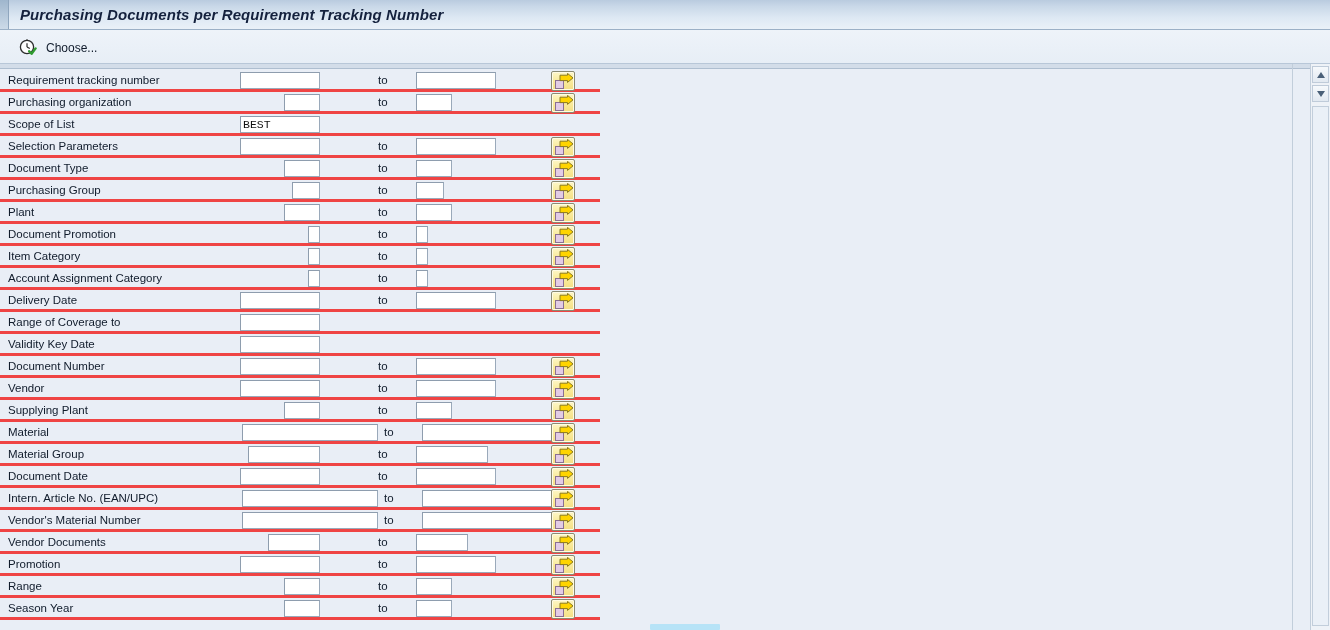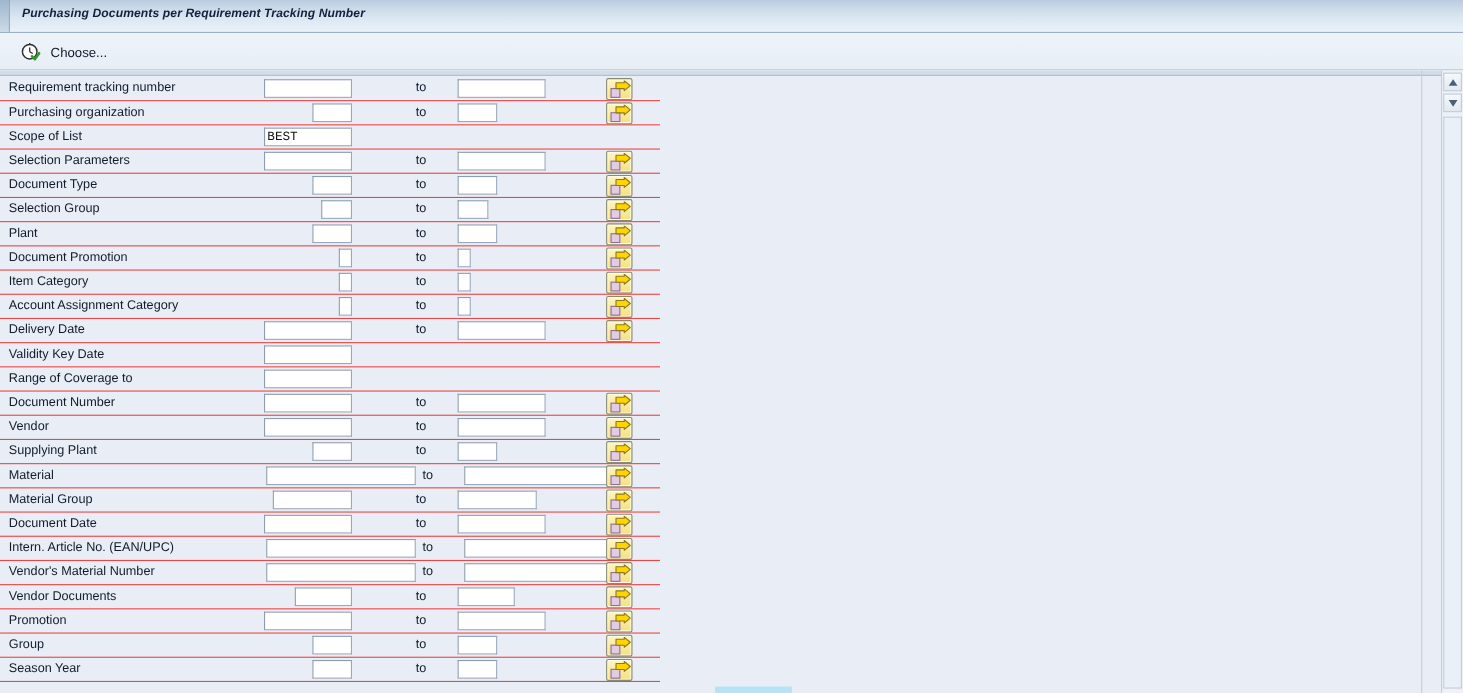--- a/index.html
+++ b/index.html
@@ -17,21 +17,21 @@
     border-bottom:1px solid #9bb0c6;
     box-sizing:border-box;
   }
   #titlebar .bar-left{
     position:absolute;left:0;top:0;width:8px;height:29px;
     background:linear-gradient(to bottom,#9fb6cd,#ccdae8);
     border-right:1px solid #8fa6be;
   }
   #title-text{
     position:absolute;left:20px;top:6px;
-    font-weight:bold;font-style:italic;font-size:11px;
+    font-weight:bold;font-style:italic;font-size:15px;
     color:#14213d;letter-spacing:.1px;white-space:nowrap;
   }
   
   #toolbar{
     position:absolute;left:0;top:30px;width:1330px;height:34px;
     background:linear-gradient(to bottom,#eef3f9 0%,#e7eef6 100%);
     border-bottom:1px solid #b8c7d8;
     box-sizing:border-box;
   }
   #choose-btn{
@@ -54,21 +54,21 @@
     background:#e9eef6;overflow:hidden;
   }
   #topstrip{
     position:absolute;left:0;top:0;width:1310px;height:4px;
     background:#d3dde9;border-bottom:1px solid #aebed0;
   }
   
   #form{position:absolute;left:0;top:6px;width:600px;}
   .row{
     position:relative;height:22px;box-sizing:border-box;
-    border-bottom:1px solid #ef4444;
+    border-bottom:3px solid #ef4444;
   }
   .row .lbl{
     position:absolute;left:8px;top:4px;font-size:11.5px;
     color:#101b2b;white-space:nowrap;
   }
   .fld{
     position:absolute;top:2px;height:17px;box-sizing:border-box;
     background:#ffffff;border:1px solid #9aa9ba;
     border-top-color:#8e9dae;border-left-color:#8e9dae;
     font-family:"Liberation Mono", monospace;font-size:11.5px;
@@ -198,21 +198,21 @@
         <span class="tolbl" style="left: 378px;">to</span>
         <input type="text" class="fld" value="" style="left: 416px; width: 36px;">
         <div class="arrowbtn" style="left: 551px;">
           <span class="glyph"><svg width="20" height="17" viewBox="0 0 20 17">
               <rect x="1.5" y="7.5" width="8" height="8" fill="#e2cbe6" stroke="#8a6f93" stroke-width="1"></rect>
               <path d="M6 2.2 h7.5 V0.4 L19 4.9 l-5.5 4.5 V7.6 H6 Z" fill="#ffd400" stroke="#8a7a20" stroke-width="1" stroke-linejoin="round"></path>
             </svg></span>
         </div>
       </div>
       <div class="row">
-        <span class="lbl">Selection Group</span>
+        <span class="lbl">Purchasing Group</span>
         <input type="text" class="fld" value="" style="left: 292px; width: 28px;">
         <span class="tolbl" style="left: 378px;">to</span>
         <input type="text" class="fld" value="" style="left: 416px; width: 28px;">
         <div class="arrowbtn" style="left: 551px;">
           <span class="glyph"><svg width="20" height="17" viewBox="0 0 20 17">
               <rect x="1.5" y="7.5" width="8" height="8" fill="#e2cbe6" stroke="#8a6f93" stroke-width="1"></rect>
               <path d="M6 2.2 h7.5 V0.4 L19 4.9 l-5.5 4.5 V7.6 H6 Z" fill="#ffd400" stroke="#8a7a20" stroke-width="1" stroke-linejoin="round"></path>
             </svg></span>
         </div>
       </div>
@@ -270,25 +270,25 @@
         <span class="tolbl" style="left: 378px;">to</span>
         <input type="text" class="fld" value="" style="left: 416px; width: 80px;">
         <div class="arrowbtn" style="left: 551px;">
           <span class="glyph"><svg width="20" height="17" viewBox="0 0 20 17">
               <rect x="1.5" y="7.5" width="8" height="8" fill="#e2cbe6" stroke="#8a6f93" stroke-width="1"></rect>
               <path d="M6 2.2 h7.5 V0.4 L19 4.9 l-5.5 4.5 V7.6 H6 Z" fill="#ffd400" stroke="#8a7a20" stroke-width="1" stroke-linejoin="round"></path>
             </svg></span>
         </div>
       </div>
       <div class="row">
+        <span class="lbl">Range of Coverage to</span>
+        <input type="text" class="fld" value="" style="left: 240px; width: 80px;">
+      </div>
+      <div class="row">
         <span class="lbl">Validity Key Date</span>
-        <input type="text" class="fld" value="" style="left: 240px; width: 80px;">
-      </div>
-      <div class="row">
-        <span class="lbl">Range of Coverage to</span>
         <input type="text" class="fld" value="" style="left: 240px; width: 80px;">
       </div>
       <div class="row">
         <span class="lbl">Document Number</span>
         <input type="text" class="fld" value="" style="left: 240px; width: 80px;">
         <span class="tolbl" style="left: 378px;">to</span>
         <input type="text" class="fld" value="" style="left: 416px; width: 80px;">
         <div class="arrowbtn" style="left: 551px;">
           <span class="glyph"><svg width="20" height="17" viewBox="0 0 20 17">
               <rect x="1.5" y="7.5" width="8" height="8" fill="#e2cbe6" stroke="#8a6f93" stroke-width="1"></rect>
@@ -398,21 +398,21 @@
         <span class="tolbl" style="left: 378px;">to</span>
         <input type="text" class="fld" value="" style="left: 416px; width: 80px;">
         <div class="arrowbtn" style="left: 551px;">
           <span class="glyph"><svg width="20" height="17" viewBox="0 0 20 17">
               <rect x="1.5" y="7.5" width="8" height="8" fill="#e2cbe6" stroke="#8a6f93" stroke-width="1"></rect>
               <path d="M6 2.2 h7.5 V0.4 L19 4.9 l-5.5 4.5 V7.6 H6 Z" fill="#ffd400" stroke="#8a7a20" stroke-width="1" stroke-linejoin="round"></path>
             </svg></span>
         </div>
       </div>
       <div class="row">
-        <span class="lbl">Group</span>
+        <span class="lbl">Range</span>
         <input type="text" class="fld" value="" style="left: 284px; width: 36px;">
         <span class="tolbl" style="left: 378px;">to</span>
         <input type="text" class="fld" value="" style="left: 416px; width: 36px;">
         <div class="arrowbtn" style="left: 551px;">
           <span class="glyph"><svg width="20" height="17" viewBox="0 0 20 17">
               <rect x="1.5" y="7.5" width="8" height="8" fill="#e2cbe6" stroke="#8a6f93" stroke-width="1"></rect>
               <path d="M6 2.2 h7.5 V0.4 L19 4.9 l-5.5 4.5 V7.6 H6 Z" fill="#ffd400" stroke="#8a7a20" stroke-width="1" stroke-linejoin="round"></path>
             </svg></span>
         </div>
       </div>

